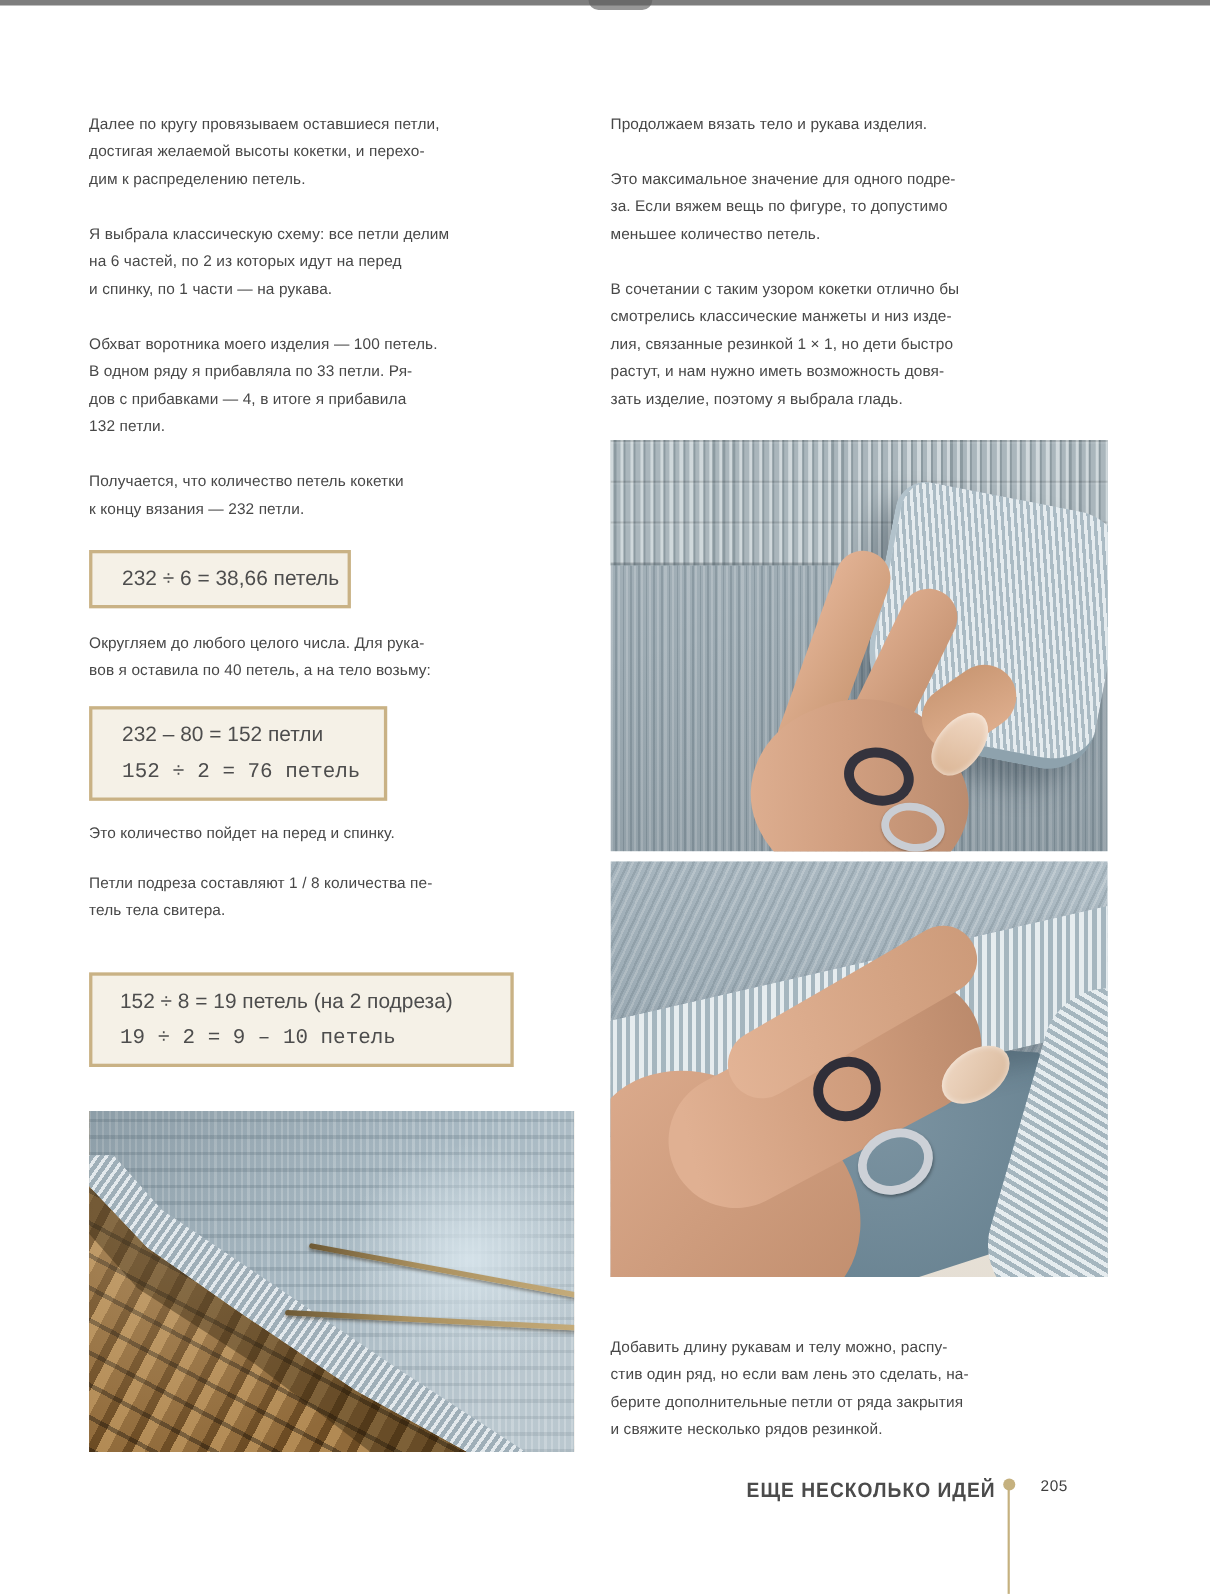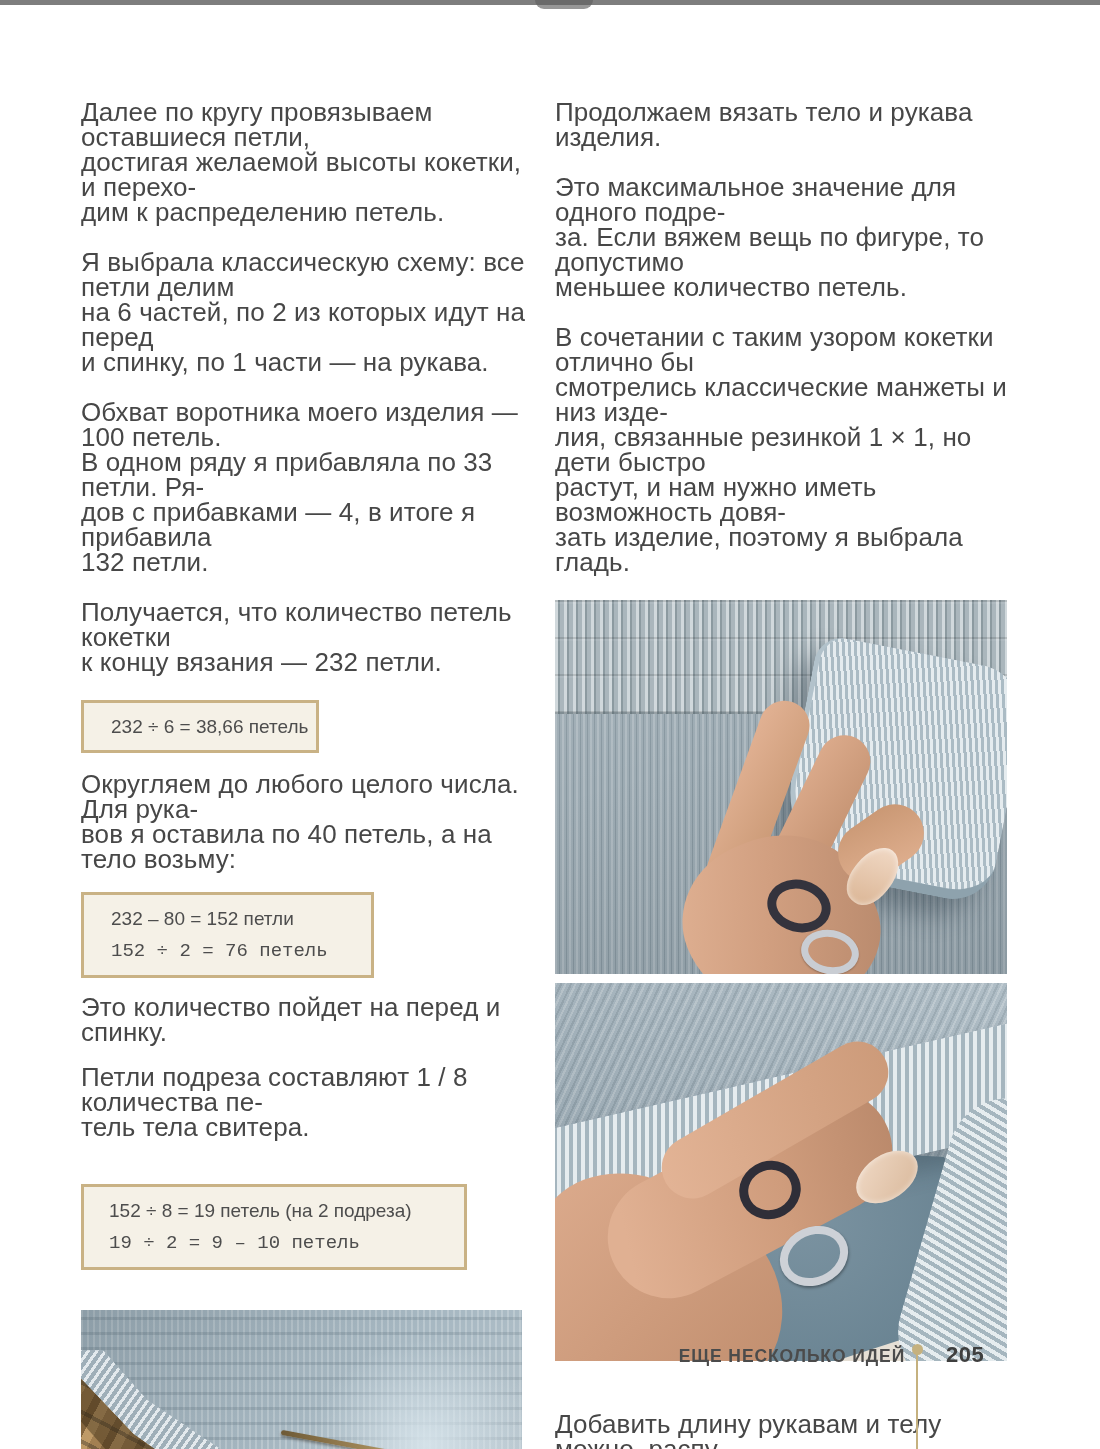--- a/index.html
+++ b/index.html
@@ -10,32 +10,32 @@
   
   .top-bar{position:absolute;top:0;left:0;width:1100px;height:5px;background:#7e7e7e;}
   .top-bar-notch{position:absolute;top:0;left:535px;width:58px;height:9px;background:#5f5f5f;border-radius:0 0 9px 9px;opacity:.65;}
 
   
   .col{position:absolute;top:100px;}
   .col-left{left:81px;width:452px;}
   .col-right{left:555px;width:455px;}
 
   .para{
-    font-size:26px;line-height:25px;color:#474747;letter-spacing:.1px;
+    font-size:14px;line-height:25px;color:#474747;letter-spacing:.1px;
     white-space:pre-line;margin:0 0 25px 0;
   }
 
   .formula-box{
     box-sizing:border-box;border:3px solid #c9b285;background:#f5f1e7;
     padding:11px 10px 11px 27px;color:#4d4d4d;font-size:19px;
   }
   .formula-line{line-height:25px;white-space:nowrap;}
   .formula-line + .formula-line{margin-top:8px;font-family:Liberation Mono, monospace;}
   .box-1{width:238px;margin-bottom:19px;}
-  .box-2{width:293px;margin-bottom:17px;}
+  .box-2{width:271px;margin-bottom:17px;}
   .box-3{width:386px;padding-left:25px;}.mb20{margin-bottom:20px}.mb28{margin-bottom:44px}.mb40{margin-bottom:40px}
 
   
   .photo{position:relative;overflow:hidden;}
   .photo *{position:absolute;}
   .photo-yoke{width:452px;height:374px;margin-top:3px;margin-bottom:9px;}
   .photo-hem{width:452px;height:378px;margin-bottom:51px;}
   .photo-swatch{width:441px;height:310px;margin-top:15px;}
 
   
@@ -122,21 +122,21 @@
     background:linear-gradient(90deg,#6e5a36,#a98f5e 40%,#c6ad7c);border-radius:3px;
     box-shadow:0 2px 3px rgba(30,20,5,.4);}
 
   
   .footer-title{position:absolute;top:1345px;right:195px;font-size:19px;font-weight:bold;
     color:#4b4b4b;letter-spacing:1px;white-space:nowrap;
     transform:scaleX(.92);transform-origin:right center;}
   .footer-pin-head{position:absolute;left:912px;top:1344px;width:11px;height:11px;
     border-radius:50%;background:#c5b17f;}
   .footer-pin-line{position:absolute;left:916px;top:1354px;width:2px;height:95px;background:#c5b17f;}
-  .footer-page-number{position:absolute;left:946px;top:1342px;font-size:22px;font-weight:bold;
+  .footer-page-number{position:absolute;left:946px;top:1342px;font-size:14px;font-weight:normal;
     color:#3f3f3f;letter-spacing:.5px;}
 </style>
 </head>
 <body>
 
 <div class="page">
 
   <div class="top-bar"></div>
   <div class="top-bar-notch"></div>
 

